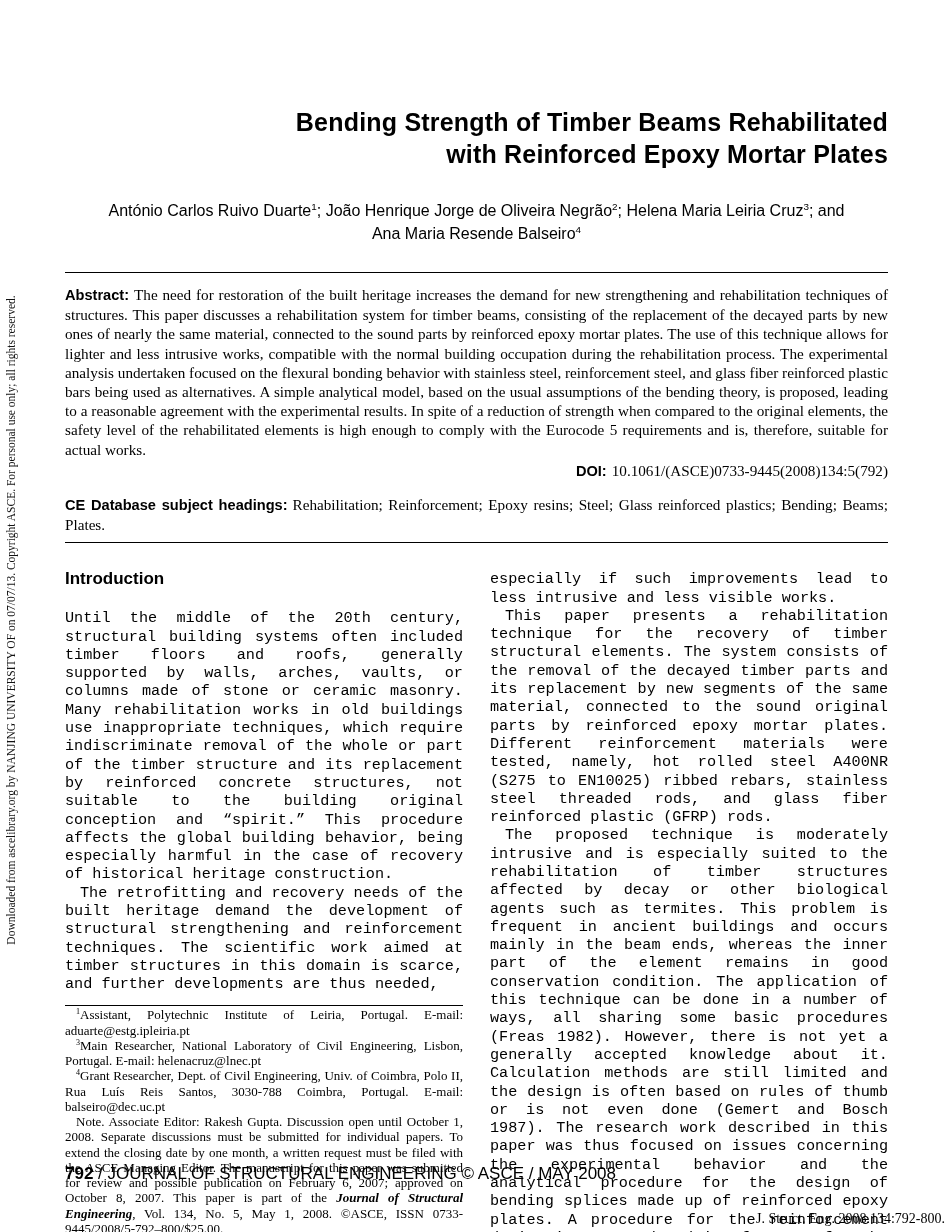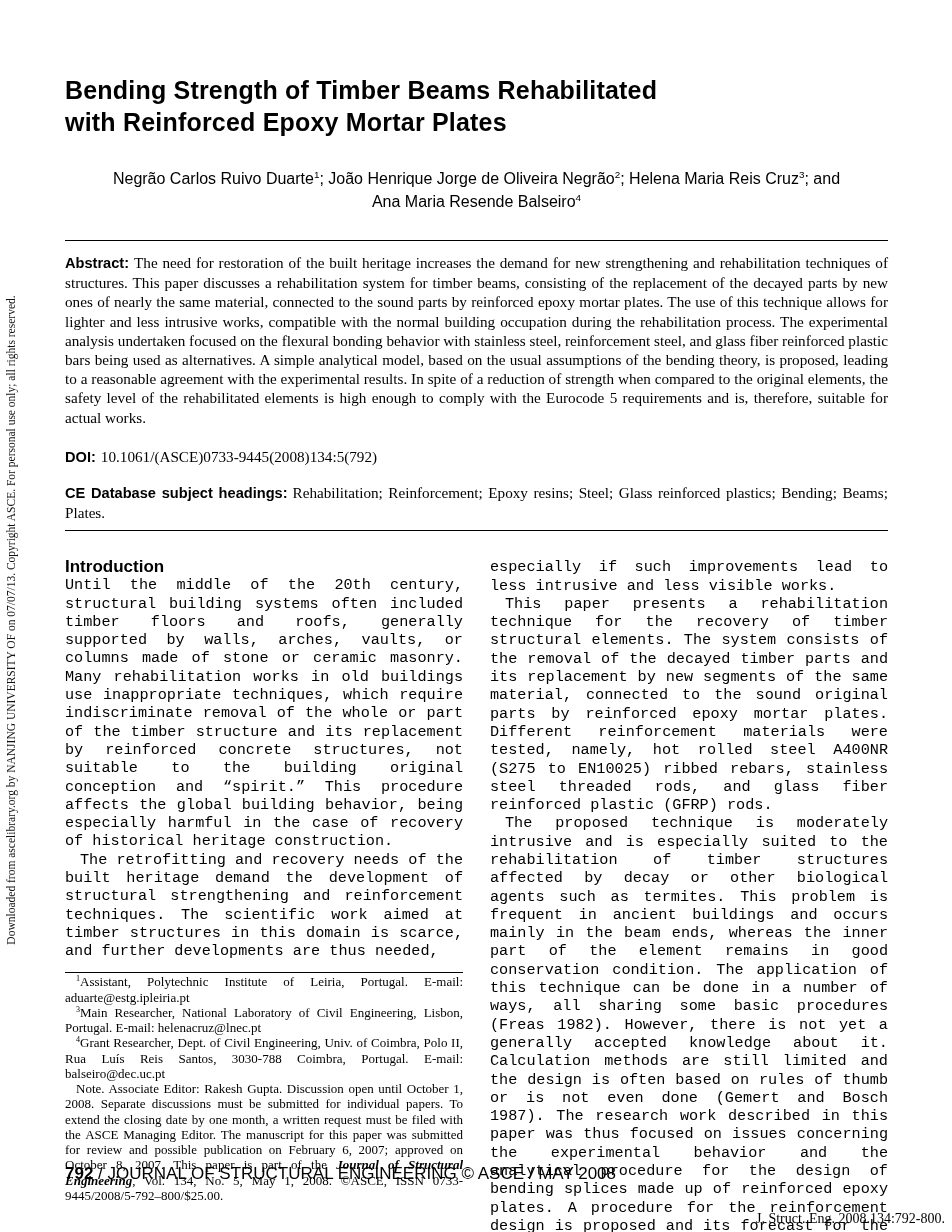--- a/index.html
+++ b/index.html
@@ -31,22 +31,22 @@
     font-size: 11.5px;
     color: #111;
   }
   .content {
     position: absolute;
     left: 65px;
     top: 0;
     width: 823px;
   }
   .title {
-    margin-top: 74px;
-    text-align: left;
+    margin-top: 106px;
+    text-align: right;
     font-family: "Liberation Sans", "DejaVu Sans", sans-serif;
     font-weight: bold;
     font-size: 25px;
     line-height: 32px;
     letter-spacing: 0.2px;
   }
   .authors {
     margin-top: 29px;
     text-align: center;
     font-family: "Liberation Sans", "DejaVu Sans", sans-serif;
@@ -69,42 +69,42 @@
     font-size: 15.2px;
     line-height: 19.2px;
     text-align: justify;
   }
   .lead-label {
     font-family: "Liberation Sans", "DejaVu Sans", sans-serif;
     font-weight: bold;
     font-size: 14.6px;
     margin-right: 5px;
   }
-  .doi-line { margin-top: 19px; font-size: 15.2px; line-height: 22px; }
+  .doi-line { margin-top: 3px; font-size: 15.2px; line-height: 17px; text-align: right; }
   .ce-line { margin-top: 15px; font-size: 15.2px; line-height: 19.2px; text-align: justify; }
   .columns {
     margin-top: 27px;
     display: flex;
     gap: 27px;
   }
   .col { flex: 1 1 0; min-width: 0; }
   .section-heading {
     font-family: "Liberation Sans", "DejaVu Sans", sans-serif;
     font-weight: bold;
     font-size: 17px;
     line-height: 18px;
   }
   .body-par {
     font-size: 15.2px;
     line-height: 18.3px;
     text-align: justify;
     word-break: break-word;
     font-family: Liberation Mono, monospace;
   }
-  .col-left .body-par:first-of-type { }
+  .col-left .body-par:first-of-type { margin-top: 21px; }
   .indent { text-indent: 15px; }
   .fn-block {
     margin-top: 12px;
     border-top: 1.3px solid #000;
     padding-top: 1px;
   }
   .fn {
     font-size: 13px;
     line-height: 15.25px;
     text-align: justify;
@@ -141,21 +141,21 @@
   </div>
 
   <div class="content">
 
     <div class="title">
       <div>Bending Strength of Timber Beams Rehabilitated</div>
       <div>with Reinforced Epoxy Mortar Plates</div>
     </div>
 
     <div class="authors">
-      <div><span>Negrão Carlos Ruivo Duarte</span><sup>1</sup><span>; </span><span>João Henrique Jorge de Oliveira Negrão</span><sup>2</sup><span>; </span><span>Helena Maria Reis Cruz</span><sup>3</sup><span>; and</span></div>
+      <div><span>António Carlos Ruivo Duarte</span><sup>1</sup><span>; </span><span>João Henrique Jorge de Oliveira Negrão</span><sup>2</sup><span>; </span><span>Helena Maria Leiria Cruz</span><sup>3</sup><span>; and</span></div>
       <div><span>Ana Maria Resende Balseiro</span><sup>4</sup></div>
     </div>
 
     <hr class="rule">
 
     <p class="abstract"><span class="lead-label">Abstract:</span><span>The need for restoration of the built heritage increases the demand for new strengthening and rehabilitation techniques of structures. This paper discusses a rehabilitation system for timber beams, consisting of the replacement of the decayed parts by new ones of nearly the same material, connected to the sound parts by reinforced epoxy mortar plates. The use of this technique allows for lighter and less intrusive works, compatible with the normal building occupation during the rehabilitation process. The experimental analysis undertaken focused on the flexural bonding behavior with stainless steel, reinforcement steel, and glass fiber reinforced plastic bars being used as alternatives. A simple analytical model, based on the usual assumptions of the bending theory, is proposed, leading to a reasonable agreement with the experimental results. In spite of a reduction of strength when compared to the original elements, the safety level of the rehabilitated elements is high enough to comply with the Eurocode 5 requirements and is, therefore, suitable for actual works.</span></p>
 
     <p class="doi-line"><span class="lead-label">DOI:</span><span>10.1061/(ASCE)0733-9445(2008)134:5(792)</span></p>
 
     <p class="ce-line"><span class="lead-label">CE Database subject headings:</span><span>Rehabilitation; Reinforcement; Epoxy resins; Steel; Glass reinforced plastics; Bending; Beams; Plates.</span></p>

